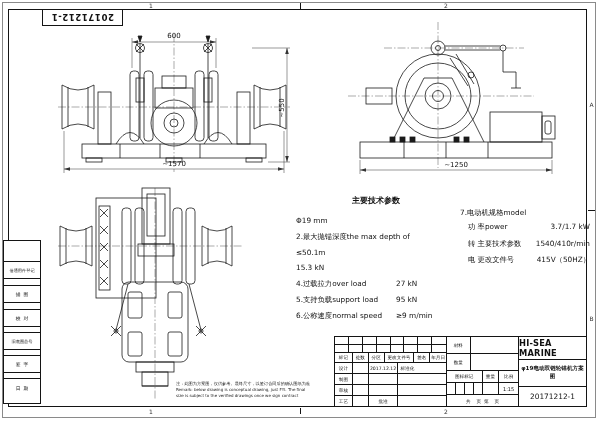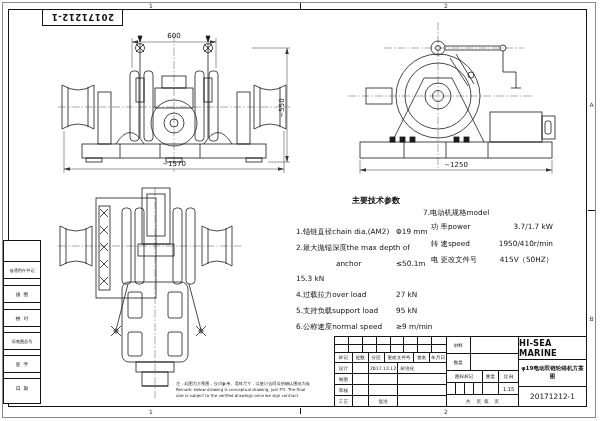--- a/index.html
+++ b/index.html
@@ -17,25 +17,25 @@
   
   svg{position:absolute;overflow:visible}
   svg *{vector-effect:none}
   .ln{stroke:#1b1b1b;stroke-width:.8;fill:none}
   .cl{stroke:#555;stroke-width:.5;fill:none;stroke-dasharray:8 2 1.5 2}
   .dim{stroke:#333;stroke-width:.5;fill:none}
   .ar{fill:#333;stroke:none}
   svg text{font-family:"DejaVu Sans",sans-serif;fill:#111;font-size:7px}
   
   #specs{left:296px;top:195px;width:176px}
-  #specs .sp-title{width:160px;text-align:center;font-size:8px;font-weight:700;margin-bottom:18px}
+  #specs .sp-title{width:160px;text-align:center;font-size:8px;font-weight:700;margin-bottom:7px}
   .sp-row{display:flex;white-space:nowrap;font-size:7.3px;line-height:15.8px}
   .sp-row .lab{min-width:100px}
   .sp-row.indent .lab{padding-left:40px;min-width:100px}
-  #motor{left:423px;top:206px;width:130px}
+  #motor{left:460px;top:206px;width:130px}
   #motor .m-hdr{font-size:7.3px;line-height:13px;white-space:nowrap}
   .m-row{display:flex;justify-content:space-between;white-space:nowrap;font-size:7.3px;line-height:16.6px}
   .m-row .lab{padding-left:8px}
   
   #remark{left:176px;top:381px;width:132px;color:#222;white-space:nowrap}
   #remark .r1{font-size:4.2px;line-height:6px}
   #remark .r2{font-size:4px;line-height:5.6px}
   
   #strip{left:3px;top:240px;width:38px;height:164px;border:1px solid #141414;background:#fff}
   .st-row{border-bottom:1px solid #141414;display:flex;align-items:center;justify-content:center;font-size:4.8px;overflow:hidden}
@@ -264,29 +264,27 @@
         <rect x="112" y="146" width="14" height="24" rx="2"></rect>
       <rect x="80" y="176" width="38" height="10"></rect>
         <rect x="86" y="186" width="26" height="14"></rect>
       <line x1="86" y1="200" x2="112" y2="200"></line>
     </g>
   </svg>
 
   <div class="abs" id="specs">
     <div class="sp-title">主要技术参数</div>
     <div class="sp-row">
-      <span class="lab">1.锚链直径chain dia.(AM2)</span>
         <span class="val">Φ19  mm</span>
     </div>
     <div class="sp-row">
       <span class="lab">2.最大抛锚深度the max depth of</span>
         <span class="val"></span>
     </div>
     <div class="sp-row indent">
-      <span class="lab">anchor</span>
         <span class="val">≤50.1m</span>
     </div>
     <div class="sp-row">
         <span class="val">15.3 kN</span>
     </div>
     <div class="sp-row">
       <span class="lab">4.过载拉力over load</span>
         <span class="val">27 kN</span>
     </div>
     <div class="sp-row">
@@ -299,22 +297,22 @@
     </div>
   </div>
 
   <div class="abs" id="motor">
     <div class="m-hdr">7.电动机规格model</div>
     <div class="m-row">
       <span class="lab">功 率power</span>
         <span class="val">3.7/1.7 kW</span>
     </div>
     <div class="m-row">
-      <span class="lab">转 速speed</span>
-        <span class="val">1950/410r/min</span>
+      <span class="lab">转 主要技术参数</span>
+        <span class="val">1540/410r/min</span>
     </div>
     <div class="m-row">
       <span class="lab">电 更改文件号</span>
         <span class="val">415V（50HZ）</span>
     </div>
   </div>
 
   <div class="abs" id="remark">
     <div class="r1">注：此图为方案图，仅供参考。最终尺寸，以签订合同后的确认图纸为准</div>
     <div class="r2">Remark: below drawing is conceptual drawing, just FYI. The final</div>

